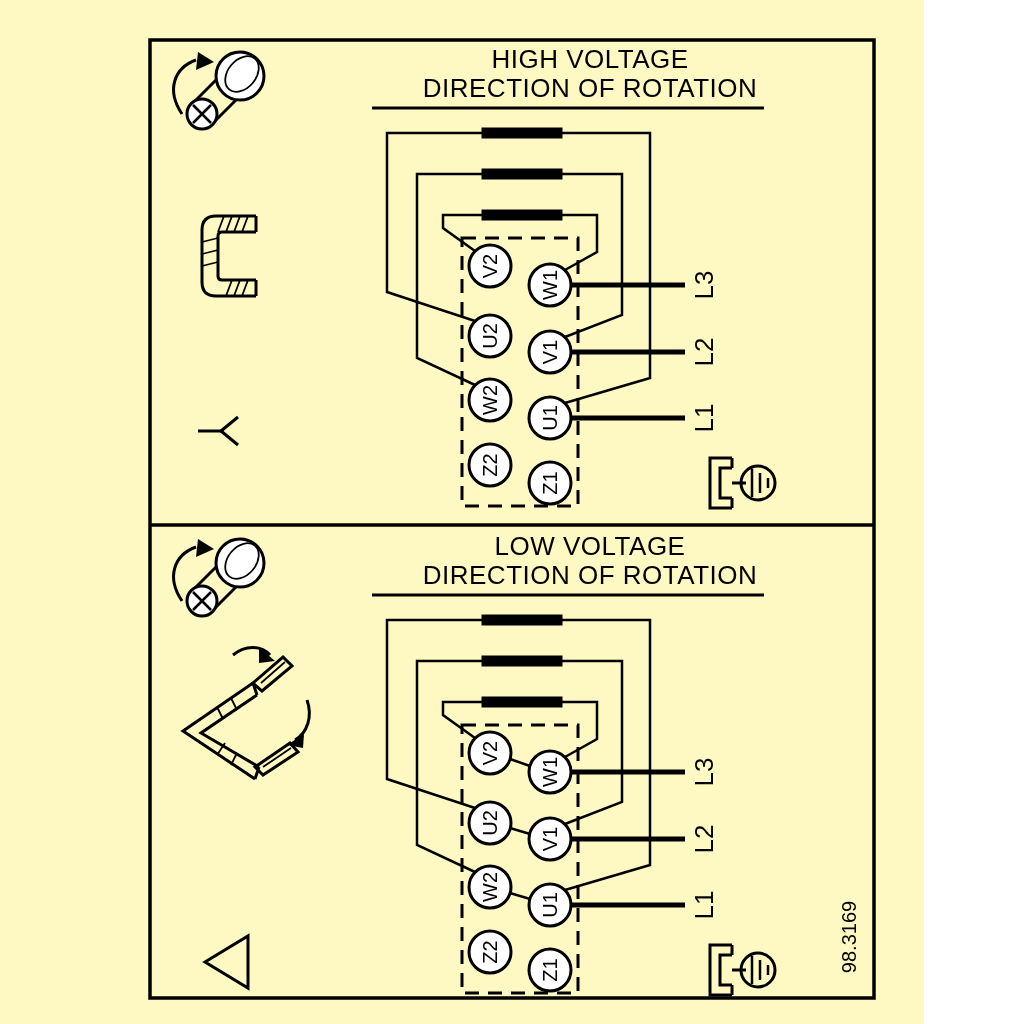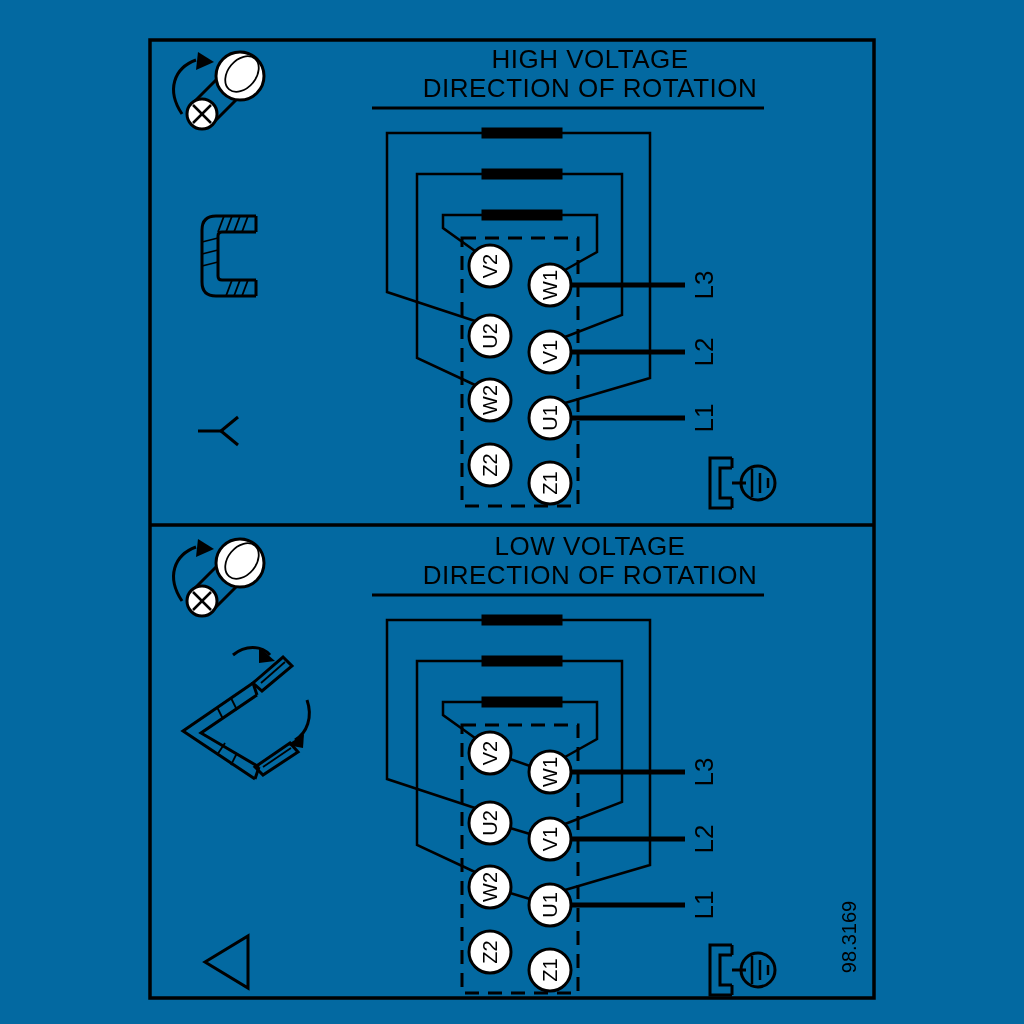--- a/index.html
+++ b/index.html
@@ -1,16 +1,16 @@
 <!DOCTYPE html>
 <html><head>
 <meta charset="utf-8">
 <style>
   html,body{margin:0;padding:0;background:#ffffff;}
-  .page{width:1024px;height:1024px;background:#0369a1;text-decoration:underline;}
+  .page{width:924px;height:1024px;background:#fef9c3;text-decoration:underline;}
   svg{display:block;}
   text{font-family:"Liberation Sans","DejaVu Sans",sans-serif;fill:#000;}
   .title{font-size:26px;text-anchor:middle;letter-spacing:.5px;}
   .tlabel{font-size:20px;text-anchor:middle;dominant-baseline:central;}
   .llabel{font-size:26px;text-anchor:middle;dominant-baseline:central;}
   .fig{font-size:20px;text-anchor:middle;dominant-baseline:central;}
   .ln{stroke:#000;stroke-width:2.5;fill:none;}
   .ln3{stroke:#000;stroke-width:3;fill:none;}
   .thick{stroke:#000;stroke-width:5;fill:none;}
   .border{stroke:#000;stroke-width:3.5;fill:none;}

